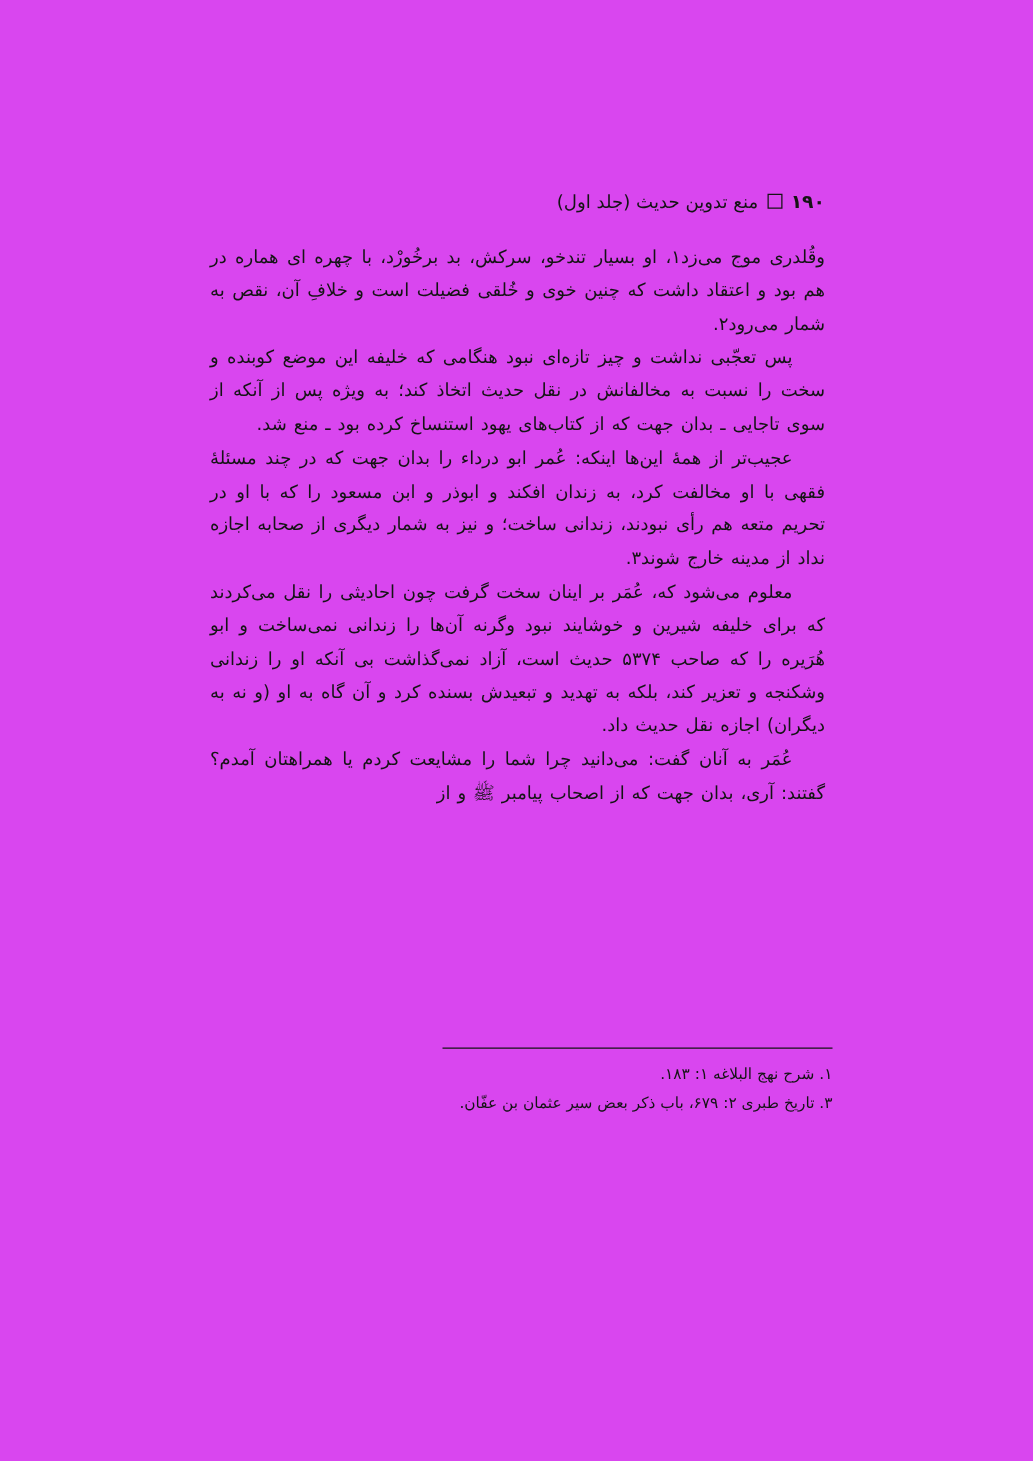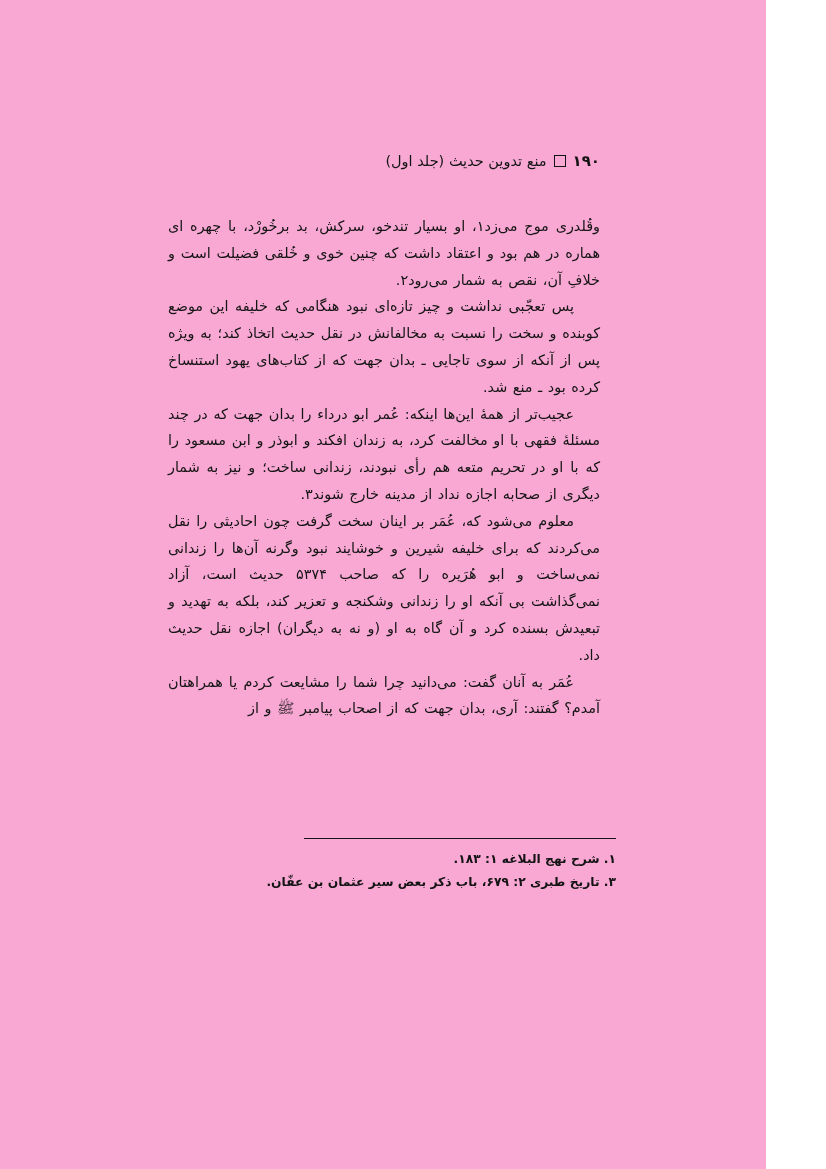--- a/index.html
+++ b/index.html
@@ -1,19 +1,19 @@
 <!DOCTYPE html>
 <html lang="fa"><head>
 <meta charset="utf-8">
 <style>
   html,body { margin:0; padding:0; background:#ffffff; }
   .page {
     position:relative;
-    width:766px; height:1169px;
-    background:#f9a8d4;
+    width:826px; height:1169px;
+    background:#d946ef;
     color:#141414;
     font-family:"DejaVu Sans", sans-serif;
     overflow:hidden;
   }
   .header {
     position:absolute;
     top:150px; right:166px; left:170px;
     direction:rtl;
     text-align:right;
     font-size:15px;
@@ -29,32 +29,30 @@
   }
   .book-title { font-size:14.5px; }
   .body-text {
     position:absolute;
     top:193px; right:166px; left:168px;
     direction:rtl;
     text-align:justify;
     font-size:14.4px;
     line-height:26.8px;
     word-spacing:1px;
-    margin-top:20px;
   }
   .body-text p { margin:0; }
   .body-text p.indent { text-indent:26px; }
   .footnotes {
     position:absolute;
-    top:838px; right:150px; left:168px;
+    top:838px; right:160px; left:168px;
     direction:rtl;
     text-align:right;
     font-size:12.3px;
     line-height:22.5px;
-    font-weight:bold;
   }
   .fn-rule {
     width:312px;
     border-top:1px solid #141414;
     margin-bottom:9px;
   }
   .fn-item { margin:0; }
 </style>
 </head>
 <body>

